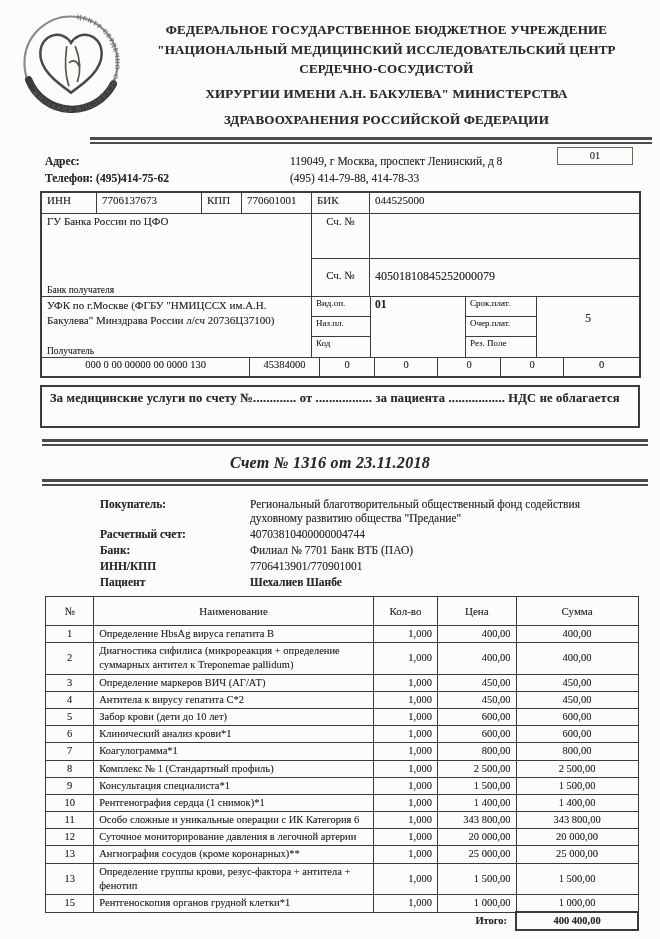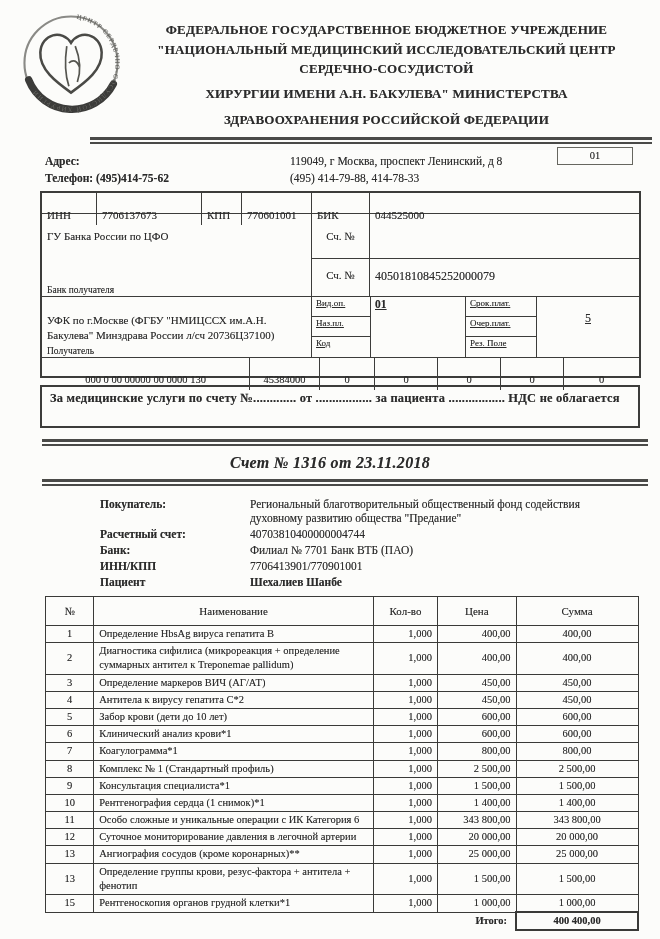--- a/index.html
+++ b/index.html
@@ -17,33 +17,33 @@
   
   .contact{position:relative;margin:11px 20px 0 45px;height:35px;font-size:11.5px;}
   .contact .row{position:relative;height:17px;}
   .contact .lab{font-weight:bold;}
   .contact .val{position:absolute;left:245px;top:0;}
   .code-box{position:absolute;left:557px;top:147px;width:74px;height:16px;border:1.5px solid #66665f;
             font-size:10.5px;text-align:center;line-height:16px;background:#fcfcfa;z-index:3;}
   
   .req{margin:1px 20px 0 40px;width:597px;border:2px solid #3c3c3a;font-size:11px;}
   .req .r{display:flex;}
-  .req .c{border-right:1.5px solid #3c3c3a;padding:16px 5px;box-sizing:border-box;overflow:hidden;}
+  .req .c{border-right:1.5px solid #3c3c3a;padding:1px 5px;box-sizing:border-box;overflow:hidden;}
   .req .c.last{border-right:none;}
   .req .row1{border-bottom:1.5px solid #3c3c3a;height:20px;}
   .req .midblock{height:82px;}
   .req .leftmerge{width:270px;position:relative;}
   .req .leftmerge .bottomlab{position:absolute;left:5px;bottom:1px;font-size:9.5px;}
   .req .stack{flex:1;display:flex;flex-direction:column;}
   .req .subrow{display:flex;flex:none;}
   .req .acc-l{width:58px;text-align:center;}
   .req .sub1{height:44px;border-bottom:1.5px solid #3c3c3a;}
   .req .sub2{height:38px;}
   .req .row4{border-top:1.5px solid #3c3c3a;height:60px;}
-  .req .ops{flex:1;display:flex;text-decoration:underline;}
+  .req .ops{flex:1;display:flex;}
   .req .opcol{width:58px;display:flex;flex-direction:column;border-right:1.5px solid #3c3c3a;}
   .req .opcol2{width:70px;display:flex;flex-direction:column;border-right:1.5px solid #3c3c3a;}
   .req .opcell{flex:1;border-bottom:1.5px solid #3c3c3a;padding:1px 4px;font-size:9px;}
   .req .opcell:last-child{border-bottom:none;}
   .req .opval{width:86px;border-right:1.5px solid #3c3c3a;padding:1px 4px;font-weight:bold;font-size:11.5px;}
   .req .opval5{flex:1;text-align:center;padding-top:14px;font-size:12px;}
   .req .row5{border-top:1.5px solid #3c3c3a;height:18px;font-size:10.5px;}
   .req .z{text-align:center;}
   
   .purpose{margin:7px 20px 0 40px;border:2px solid #3c3c3a;padding:4px 8px 20px;font-weight:bold;

